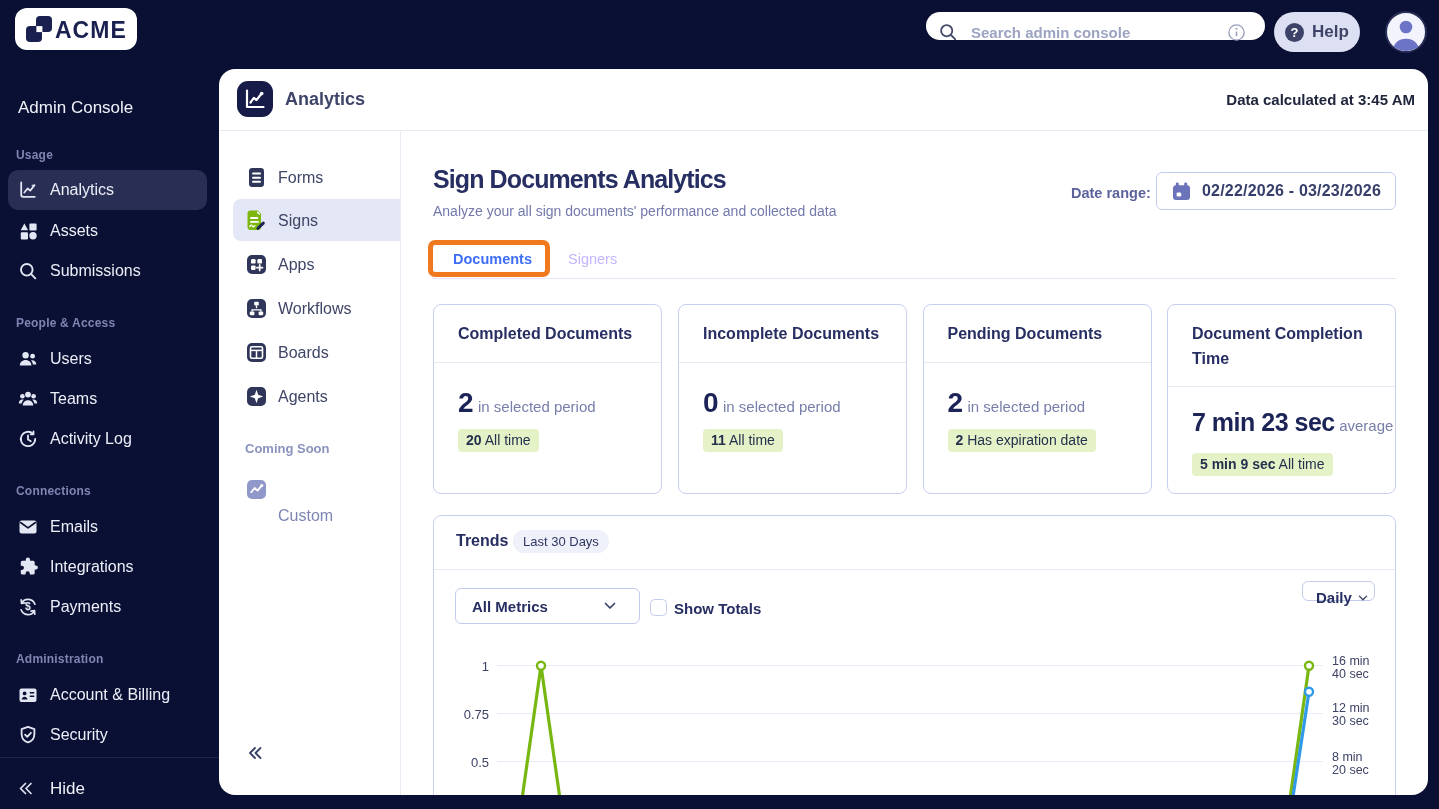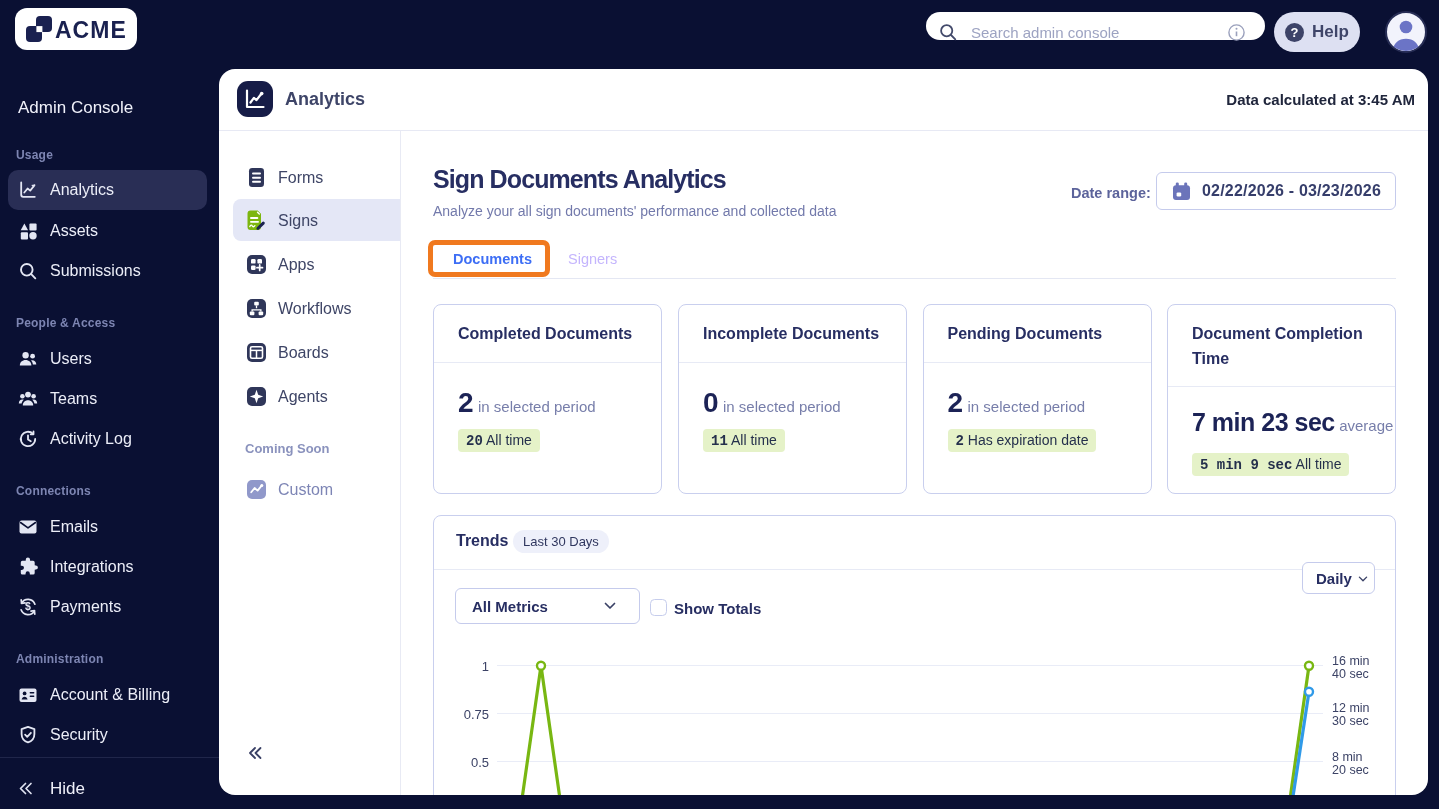--- a/index.html
+++ b/index.html
@@ -3,21 +3,21 @@
 <meta charset="utf-8">
 <style>
   * { margin:0; padding:0; box-sizing:border-box; }
   html,body { width:1439px; height:809px; overflow:hidden; }
   body { background:#0a1033; font-family:"Liberation Sans", sans-serif; position:relative; }
   .abs { position:absolute; }
   svg { display:block; }
 
   
   #logo { left:15px; top:8px; width:122px; height:42px; background:#fff; border-radius:12px; }
-  #search { left:926px; top:12px; width:339px; height:28px; background:#fff; border-radius:20px; }
+  #search { left:926px; top:12px; width:339px; height:28px; background:#fff; border-radius:20px;font-weight:bold; }
   #search .ph { position:absolute; left:45px; top:12px; font-size:15px; color:#9da3c2; }
   #help { left:1274px; top:12px; width:86px; height:40px; background:#dde0f2; border-radius:20px; }
   #help .q { position:absolute; left:11px; top:11px; width:19px; height:19px; border-radius:50%; background:#3d4368; color:#fff; font-size:13px; font-weight:bold; text-align:center; line-height:19px; }
   #help .t { position:absolute; left:38px; top:10px; font-size:17px; font-weight:bold; color:#3f4569; }
   #avatar { left:1385px; top:11px; width:42px; height:42px; border-radius:50%; background:#f2f3fc; border:2px solid #272d55; overflow:hidden; }
 
   
   .sb-label { position:absolute; left:16px; font-size:12px; font-weight:bold; color:#7d85b2; letter-spacing:.2px; }
   .sb-item { position:absolute; left:0; width:219px; height:40px; }
   .sb-item .ic { position:absolute; left:18px; top:10px; width:20px; height:20px; }
@@ -53,31 +53,31 @@
   .tab-orange { left:428px; top:240px; width:122px; height:37px; border:5px solid #f0791f; border-radius:7px; }
 
   
   .card { position:absolute; top:304px; width:229px; height:190px; border:1px solid #c9cfee; border-radius:8px; background:#fff; }
   .card .ct { position:absolute; left:24px; top:16px; font-size:16px; font-weight:bold; color:#272e62; line-height:25px; }
   .card .cdiv { position:absolute; left:0; top:57px; width:100%; height:1px; background:#e7eaf5; }
   .card .row { position:absolute; left:24px; top:82px; white-space:nowrap; }
   .card .num { font-size:28px; font-weight:bold; color:#1c2356; }
   .card .per { font-size:15px; color:#777eaa; }
   .chip { position:absolute; left:24px; top:124px; height:23px; background:#e5f2c8; border-radius:4px; font-size:14px; color:#25304c; line-height:23px; padding:0 8px; white-space:nowrap; }
-  .chip b { font-weight:bold;font-family:Liberation Mono, monospace; }
+  .chip b { font-weight:bold; }
 
   
   #trends { left:433px; top:515px; width:963px; height:400px; border:1px solid #c9cfee; border-radius:8px; background:#fff; }
   .tr-title { left:456px; top:532px; font-size:16px; font-weight:bold; color:#272e62; }
   .tr-chip { left:513px; top:530px; height:23px; border-radius:12px; background:#eef0fa; font-size:13px; color:#30375f; line-height:23px; padding:0 10px; }
   .tr-div { left:434px; top:569px; width:961px; height:1px; background:#e7eaf5; }
   .sel { border:1px solid #c5cbec; border-radius:6px; background:#fff; }
   #sel-metrics { left:455px; top:588px; width:185px; height:36px; }
   #sel-metrics .t { position:absolute; left:16px; top:9px; font-size:15px; font-weight:bold; color:#272e62; }
-  #sel-daily { left:1302px; top:562px; width:73px; height:32px; }
+  #sel-daily { left:1302px; top:581px; width:73px; height:20px; }
   #sel-daily .t { position:absolute; left:13px; top:7px; font-size:15px; font-weight:bold; color:#272e62; }
   .chk { left:650px; top:599px; width:17px; height:17px; border:1.5px solid #c6cdec; border-radius:4.5px; background:#fff; }
   .chk-t { left:674px; top:600px; font-size:15px; font-weight:bold; color:#272e62; }
   .gridline { position:absolute; height:1px; background:#e9ecf7; }
   .axl { position:absolute; font-size:13px; color:#3c4366; text-align:right; width:30px; }
   .axr { position:absolute; left:1332px; font-size:12.5px; color:#3c4366; line-height:12.5px; }
 </style>
 </head>
 <body>
 
@@ -295,21 +295,21 @@
       </svg>
       <span class="tx">Agents</span>
     </div>
     <div class="abs" style="left:245px;top:441px;font-size:13px;font-weight:bold;color:#8a92bd;">Coming Soon</div>
     <div class="sn-item" style="top:469px;">
       <svg class="ic" viewBox="0 0 21 21">
         <rect x="1" y="1" width="19" height="19" rx="5" fill="#9098ca"></rect>
         <path d="M5.2 13.2l3.4-4.2 3 2.6 4.2-5.2" fill="none" stroke="#fff" stroke-width="1.8" stroke-linecap="round" stroke-linejoin="round"></path>
         <circle cx="15.8" cy="6.4" r="1.5" fill="#fff"></circle>
       </svg>
-      <span class="tx" style="color:#7d85b5;">Custom</span>
+      <span class="tx" style="color:#7d85b5;margin-top:26px;">Custom</span>
     </div>
     <div class="abs" style="left:247px;top:745px;">
       <svg width="16" height="16" viewBox="0 0 16 16" fill="none" stroke="#3a4166" stroke-width="1.8" stroke-linecap="round" stroke-linejoin="round">
         <path d="M8 3L3 8l5 5"></path>
         <path d="M13.5 3l-5 5 5 5"></path>
       </svg>
     </div>
 
     <div class="abs h1">Sign Documents Analytics</div>
     <div class="abs sub">Analyze your all sign documents' performance and collected data</div>

